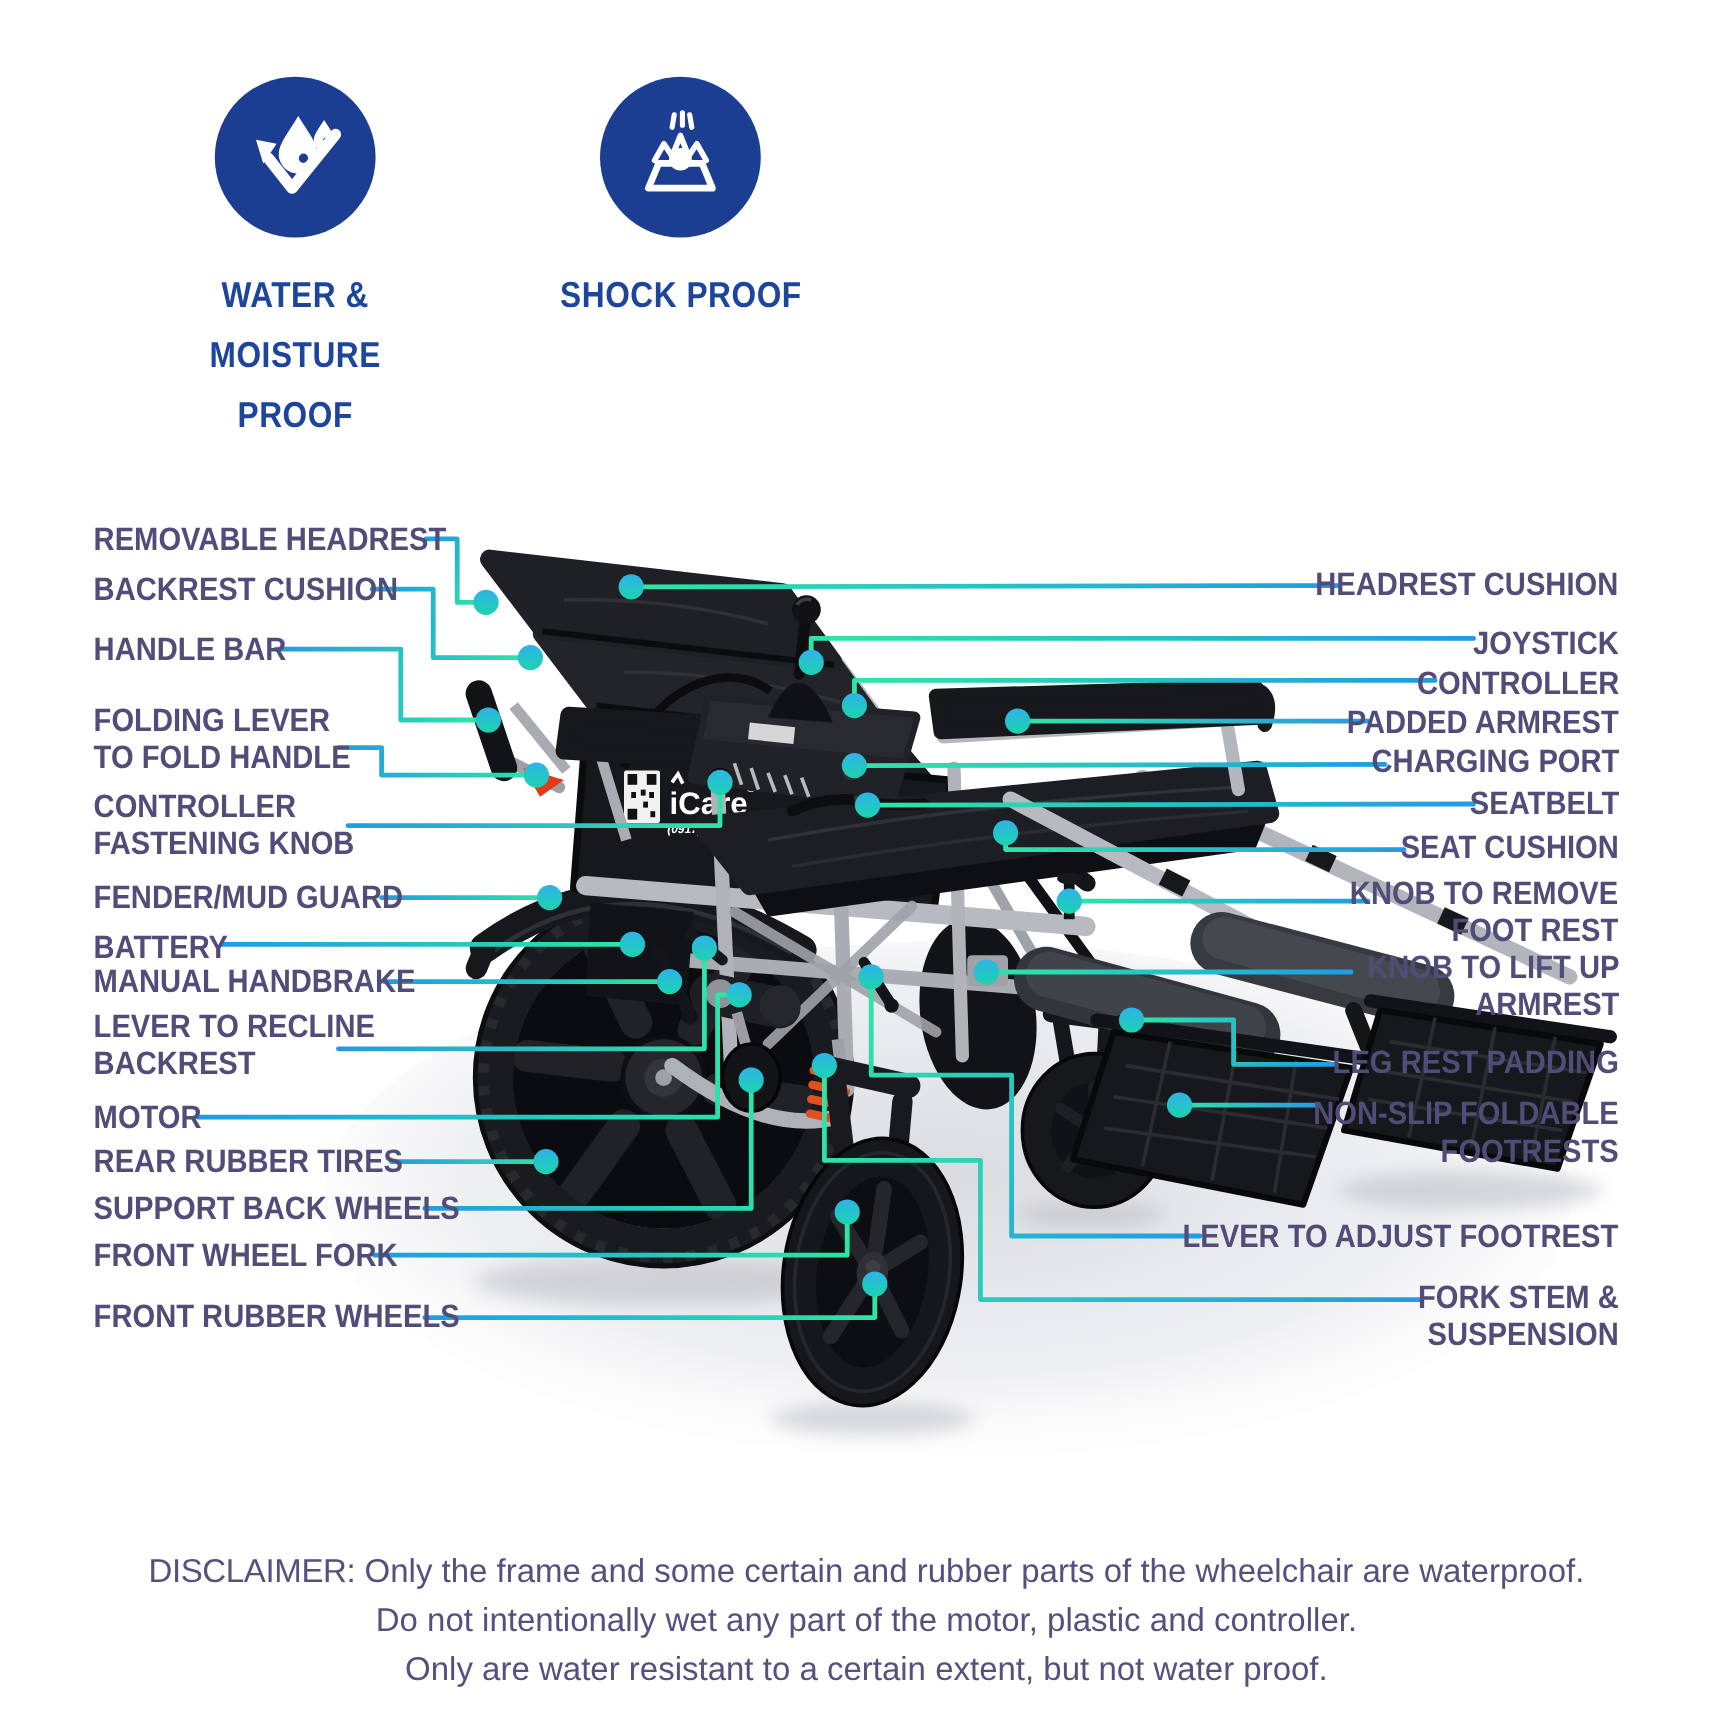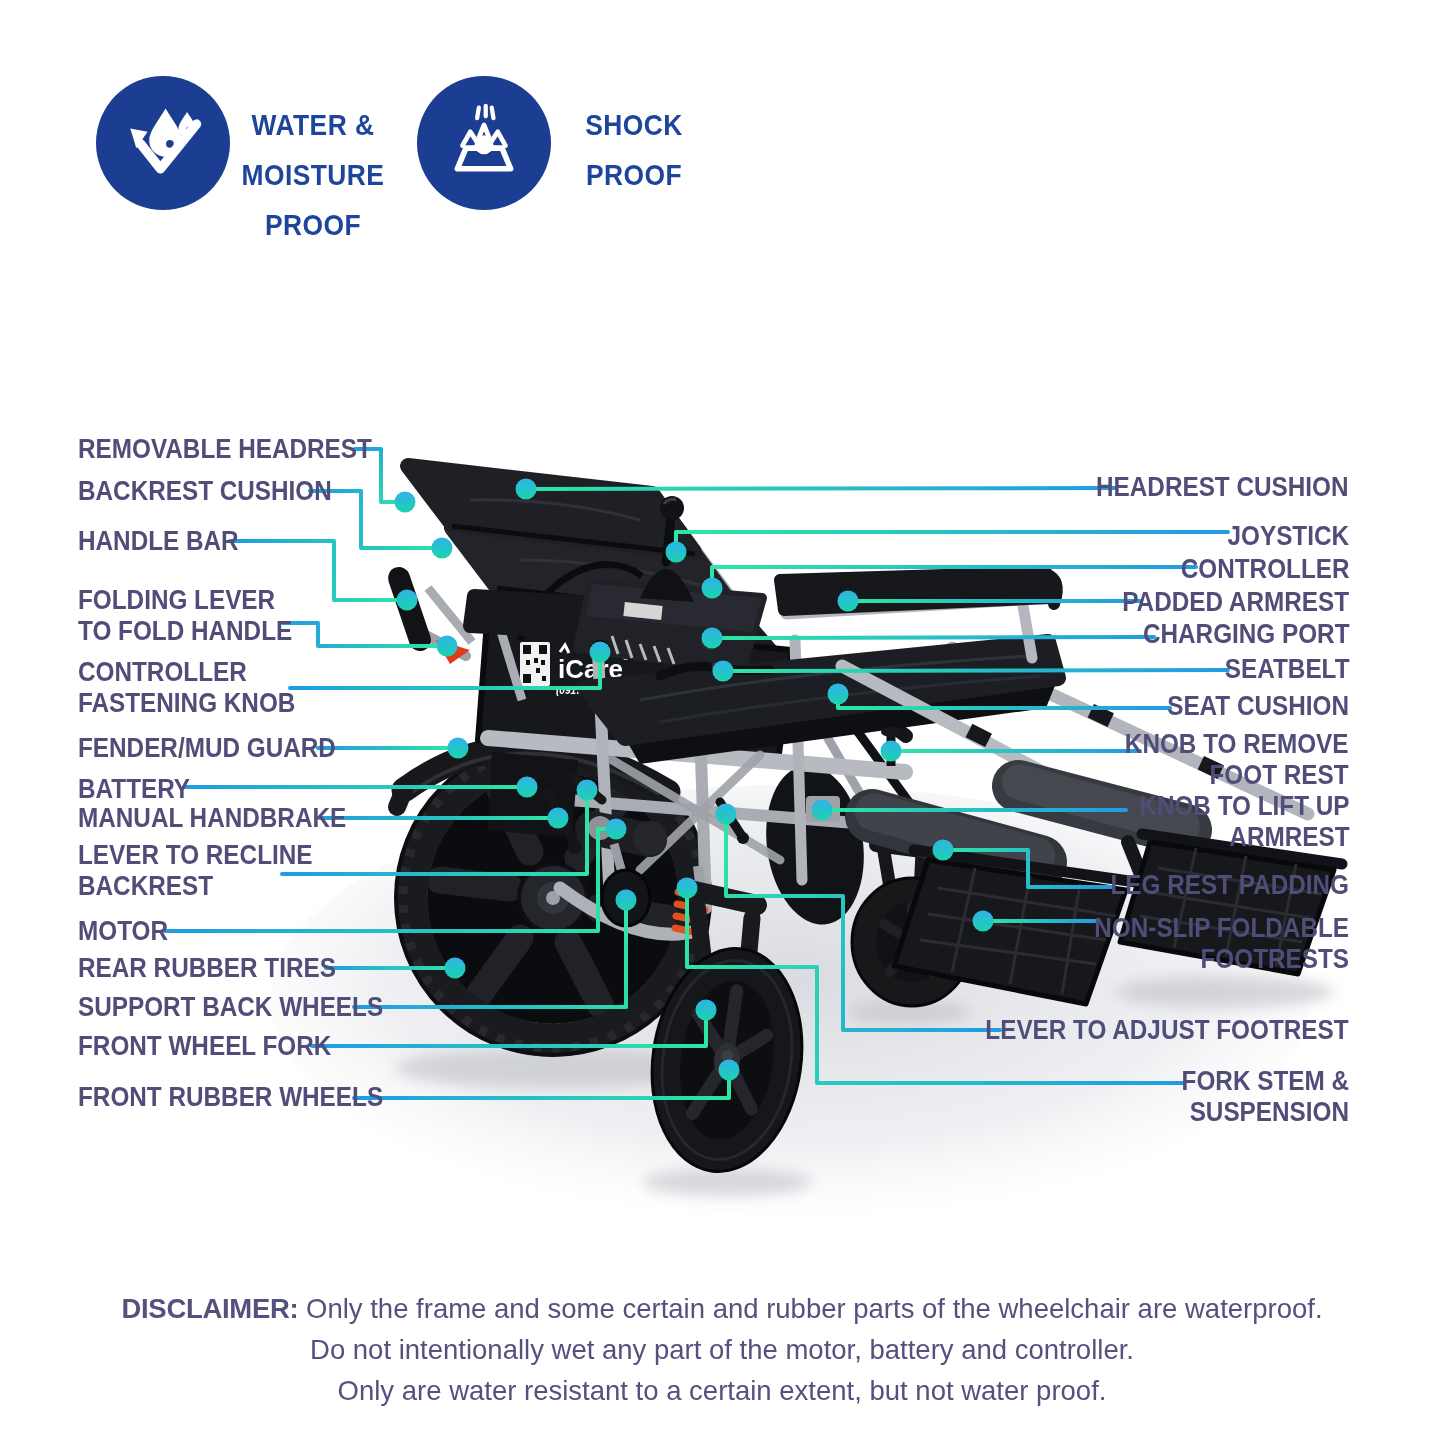--- a/index.html
+++ b/index.html
@@ -2,39 +2,39 @@
 <html><head>
 <meta charset="utf-8">
 <style>
   html,body{margin:0;padding:0;background:#ffffff;}
   body{width:1445px;height:1445px;position:relative;overflow:hidden;
        font-family:"Liberation Sans",sans-serif;}
   #diagram{position:absolute;inset:0;width:1445px;height:1445px;}
   #scene{position:absolute;left:0;top:0;}
 
   
-  .feature{position:absolute;top:76px;width:300px;display:flex;flex-direction:row;}
+  .feature{position:absolute;top:64px;width:300px;display:flex;flex-direction:column;align-items:center;}
   .ficircle{width:134px;height:134px;border-radius:50%;background:#1c3e92;
             display:flex;align-items:center;justify-content:center;flex:0 0 auto;}
   .ficircle svg{width:86px;height:86px;}
   .feat-label{margin-top:24px;font-weight:700;font-size:30px;line-height:50px;color:#1d459c;
               text-align:center;white-space:pre-line;transform:scaleX(.88);transform-origin:center top;
               letter-spacing:.5px;}
 
   
   .clabel{position:absolute;font-weight:700;font-size:27px;line-height:31px;color:#514d79;
           white-space:pre-line;letter-spacing:0;}
   .clabel.left{left:78px;text-align:left;transform:scaleX(.9);transform-origin:left center;}
   .clabel.right{right:96px;text-align:right;transform:scaleX(.9);transform-origin:right center;}
 
   
   .disclaimer{position:absolute;left:72px;top:1288px;width:1300px;text-align:center;
               color:#54517e;font-size:27.5px;line-height:41px;}
   .disclaimer p{margin:0;}
-  .disclaimer .dhead{font-weight:700;letter-spacing:-.3px;text-align:right;}
+  .disclaimer .dhead{font-weight:400;letter-spacing:-.3px;text-align:right;}
 </style>
 </head>
 <body>
 
 <div id="diagram">
 
   <div class="feature" style="left:96px">
     <div class="ficircle">
       <svg viewBox="0 0 100 100">
         <path d="M53 10 C44 25 34 37 34 47 a19 19 0 0 0 38 0 C72 37 62 25 53 10 Z" fill="#fff"></path>
@@ -473,21 +473,21 @@
         <circle cx="983" cy="921" r="10.5" fill="url(#dotGrad)"></circle>
         <polyline points="1000,1030 843,1030 843,896 726,896 726,814" fill="none" stroke="url(#lg_right11)" stroke-width="4" stroke-linejoin="round" stroke-linecap="round"></polyline>
         <circle cx="726" cy="814" r="10.5" fill="url(#dotGrad)"></circle>
         <polyline points="1183,1083 817,1083 817,967 687,967 687,888" fill="none" stroke="url(#lg_right12)" stroke-width="4" stroke-linejoin="round" stroke-linecap="round"></polyline>
         <circle cx="687" cy="888" r="10.5" fill="url(#dotGrad)"></circle>
       </g>
   </svg>
 
   <div class="disclaimer">
     <p><span class="dhead">DISCLAIMER:</span><span> Only the frame and some certain and rubber parts of the wheelchair are waterproof.</span></p>
-    <p>Do not intentionally wet any part of the motor, battery and controller.</p>
+    <p>Do not intentionally wet any part of the motor, plastic and controller.</p>
     <p>Only are water resistant to a certain extent, but not water proof.</p>
   </div>
 <div class="clabel left" style="top: 434px;">REMOVABLE HEADREST</div>
     <div class="clabel left" style="top: 476px;">BACKREST CUSHION</div>
     <div class="clabel left" style="top: 526px;">HANDLE BAR</div>
     <div class="clabel left" style="top: 585px;">FOLDING LEVER
 TO FOLD HANDLE</div>
     <div class="clabel left" style="top: 657px;">CONTROLLER
 FASTENING KNOB</div>
     <div class="clabel left" style="top: 733px;">FENDER/MUD GUARD</div>

